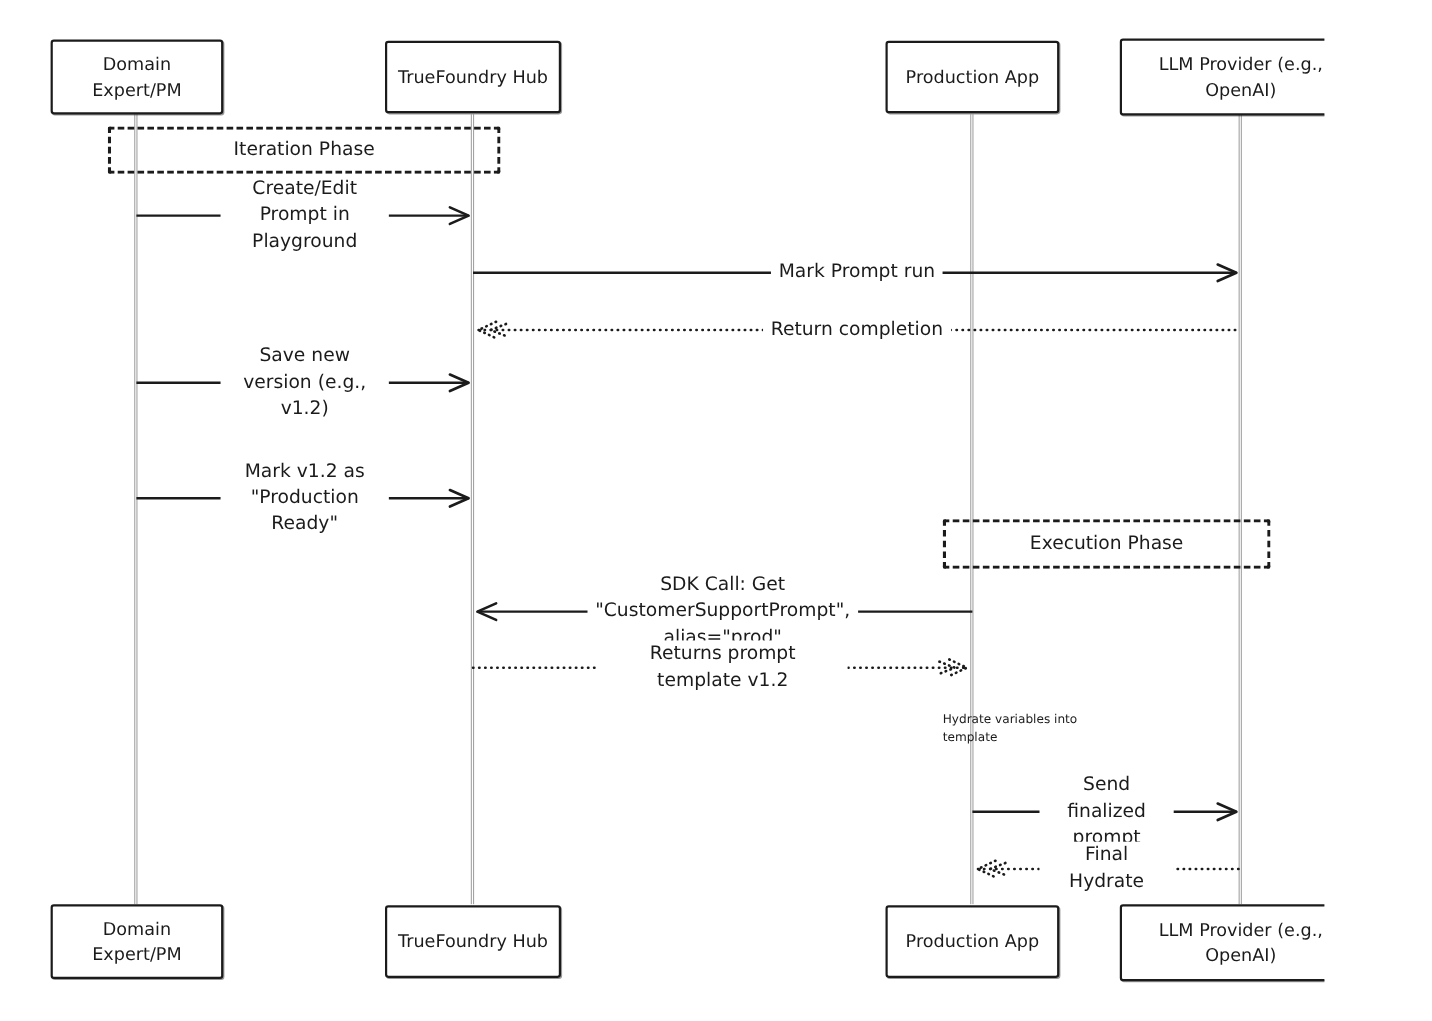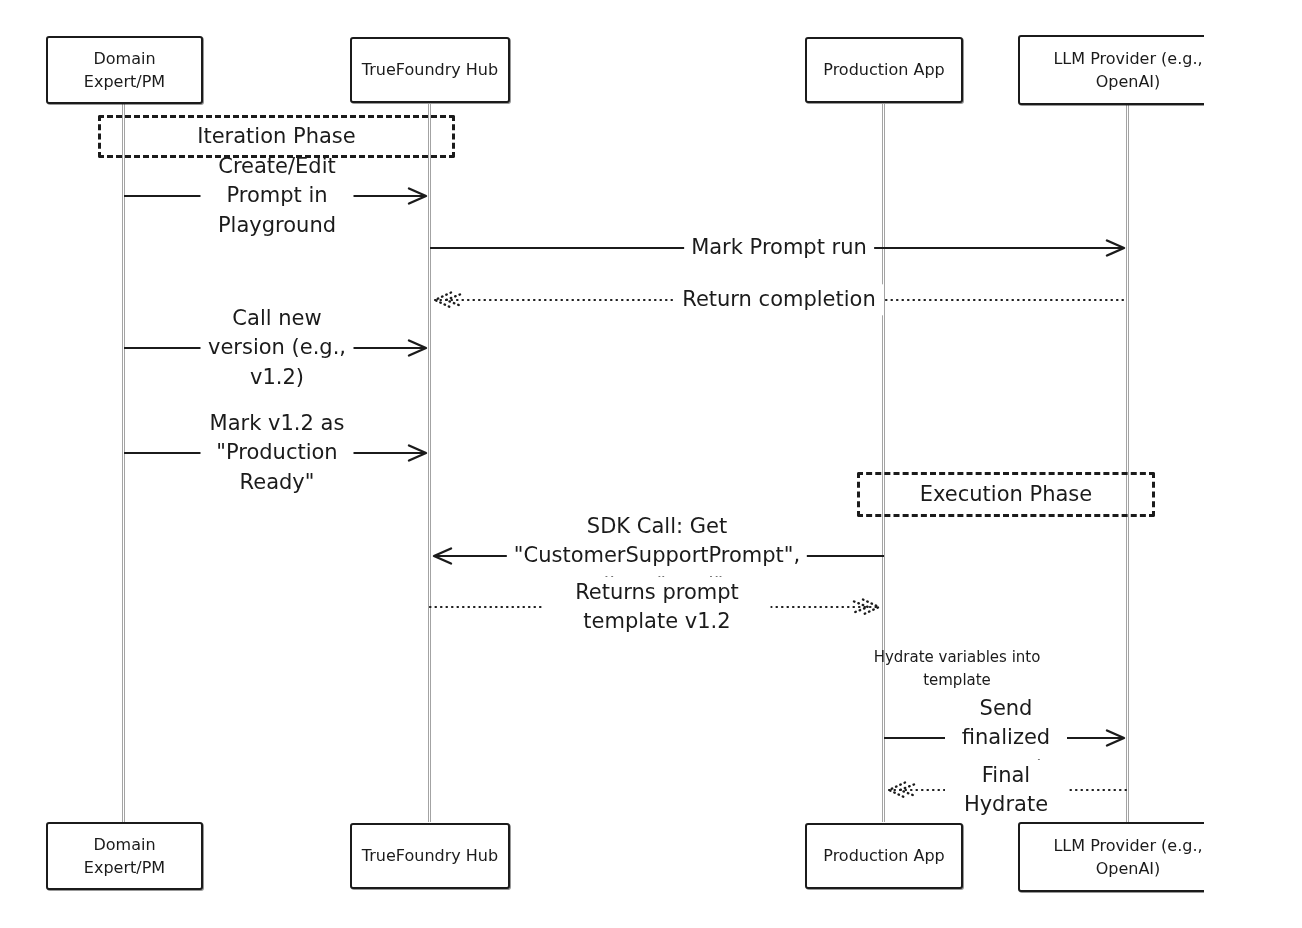--- a/index.html
+++ b/index.html
@@ -59,30 +59,30 @@
   .msg .head { stroke-width: 2.4; stroke-linecap: round; stroke-linejoin: round; }
   .msg .dot { stroke-dasharray: 0.5 5; stroke-linecap: round; }
   .msg .dothead { stroke-dasharray: 0.5 4.2; stroke-linecap: round; stroke-linejoin: round; stroke-width: 2.4; }
   .msg-label {
     position: absolute;
     top: 0;
     left: 50%;
     transform: translate(-50%, -50%);
     background: #ffffff;
     padding: 1px 7px;
-    font-size: 21px;
+    font-size: 17px;
     line-height: 1.4;
     text-align: center;
     white-space: pre-line;
   }
   .note-label {
     position: absolute;
-    font-size: 15px;
+    font-size: 11px;
     line-height: 1.5;
-    text-align: center;
+    text-align: left;
     white-space: pre-line;
     z-index: 2;
   }
 </style>
 </head>
 <body>
 
 <div class="stage">
 
   <div class="lifeline" style="left:122px"></div>
@@ -128,21 +128,21 @@
       <polyline class="s dothead" points="30,6.5 16,12 30,17.5"></polyline>
     </svg>
     <span class="msg-label">Return completion</span>
   </div>
 
   <div class="msg" style="left:124px;top:348px;width:306px">
     <svg width="306" height="24" viewBox="0 0 306 24">
       <line class="s" x1="0" y1="12" x2="302" y2="12"></line>
       <polyline class="s head" points="285,4.5 302,12 285,19.5"></polyline>
     </svg>
-    <span class="msg-label">Call new version (e.g.,
+    <span class="msg-label">Save new version (e.g.,
 v1.2)</span>
   </div>
 
   <div class="msg" style="left:124px;top:453px;width:306px">
     <svg width="306" height="24" viewBox="0 0 306 24">
       <line class="s" x1="0" y1="12" x2="302" y2="12"></line>
       <polyline class="s head" points="285,4.5 302,12 285,19.5"></polyline>
     </svg>
     <span class="msg-label">Mark v1.2 as "Production
 Ready"</span>

